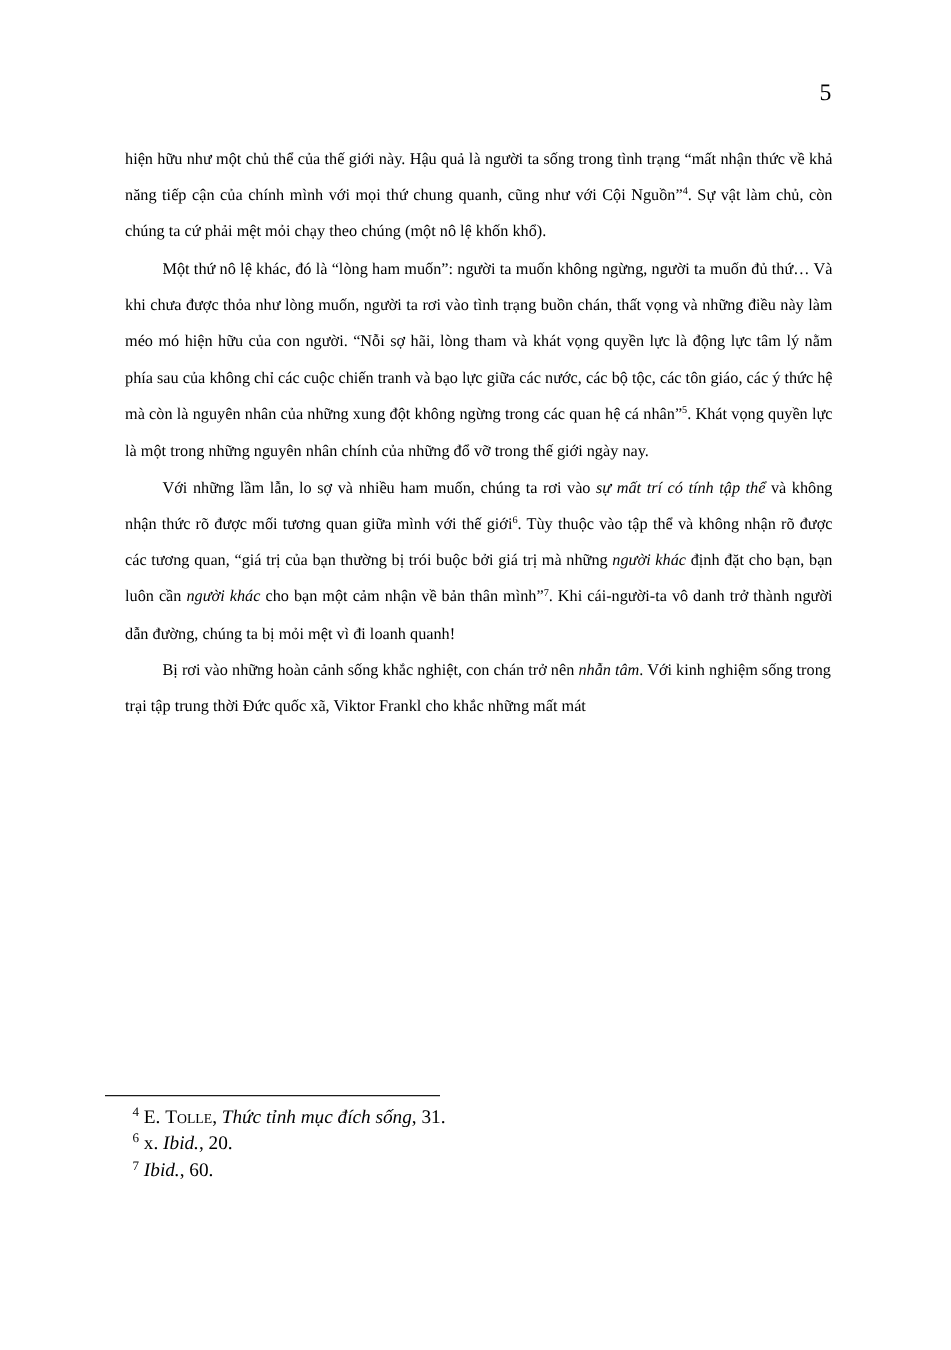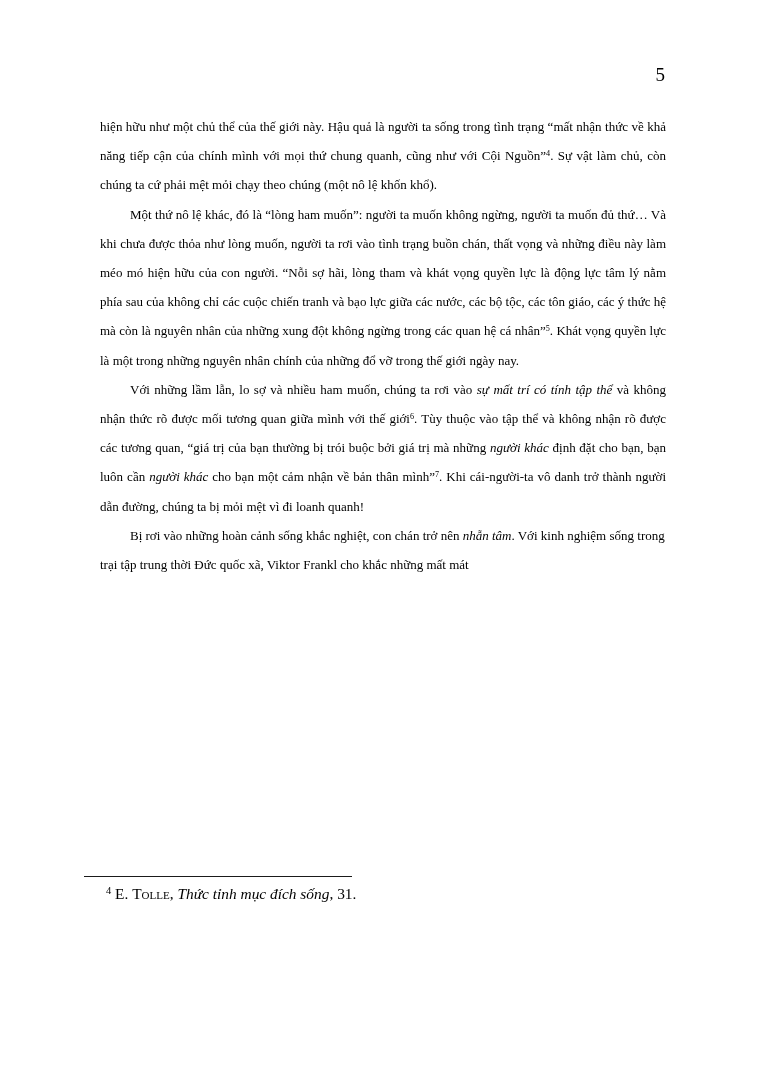--- a/index.html
+++ b/index.html
@@ -102,16 +102,18 @@
       <p class="para"><span>hiện hữu như một chủ thể của thế giới này. Hậu quả là người ta sống trong tình trạng “mất nhận thức về khả năng tiếp cận của chính mình với mọi thứ chung quanh, cũng như với Cội Nguồn”</span><sup class="fn">4</sup><span>. Sự vật làm chủ, còn chúng ta cứ phải mệt mỏi chạy theo chúng (một nô lệ khốn khổ).</span></p>
       <p class="para indent"><span>Một thứ nô lệ khác, đó là “lòng ham muốn”: người ta muốn không ngừng, người ta muốn đủ thứ… Và khi chưa được thỏa như lòng muốn, người ta rơi vào tình trạng buồn chán, thất vọng và những điều này làm méo mó hiện hữu của con người. “Nỗi sợ hãi, lòng tham và khát vọng quyền lực là động lực tâm lý nằm phía sau của không chỉ các cuộc chiến tranh và bạo lực giữa các nước, các bộ tộc, các tôn giáo, các ý thức hệ mà còn là nguyên nhân của những xung đột không ngừng trong các quan hệ cá nhân”</span><sup class="fn">5</sup><span>. Khát vọng quyền lực là một trong những nguyên nhân chính của những đổ vỡ trong thế giới ngày nay.</span></p>
       <p class="para indent"><span>Với những lầm lẫn, lo sợ và nhiều ham muốn, chúng ta rơi vào </span><em class="ital">sự mất trí có tính tập thể</em><span> và không nhận thức rõ được mối tương quan giữa mình với thế giới</span><sup class="fn">6</sup><span>. Tùy thuộc vào tập thể và không nhận rõ được các tương quan, “giá trị của bạn thường bị trói buộc bởi giá trị mà những </span><em class="ital">người khác</em><span> định đặt cho bạn, bạn luôn cần </span><em class="ital">người khác</em><span> cho bạn một cảm nhận về bản thân mình”</span><sup class="fn">7</sup><span>. Khi cái-người-ta vô danh trở thành người dẫn đường, chúng ta bị mỏi mệt vì đi loanh quanh!</span></p>
       <p class="para indent"><span>Bị rơi vào những hoàn cảnh sống khắc nghiệt, con chán trở nên </span><em class="ital">nhẫn tâm</em><span>. Với kinh nghiệm sống trong trại tập trung thời Đức quốc xã, Viktor Frankl cho khắc những mất mát</span></p>
     </div>
 
   <div class="footnote-area">
     <div class="fn-rule"></div>
     <ul class="fn-list">
         <li class="fn-item"><sup class="fn">4</sup> <span class="">E. </span><span class="smallcaps">Tolle</span><span>, </span><em class="ital">Thức tỉnh mục đích sống</em><span>, 31.</span></li>
+        <li class="fn-item"><sup class="fn">6</sup> <span>x. </span><em class="ital">Ibid.</em><span>, 20.</span></li>
+        <li class="fn-item"><sup class="fn">7</sup> <em class="ital">Ibid.</em><span>, 60.</span></li>
       </ul>
   </div>
 
 </div>
 
 </body></html>

